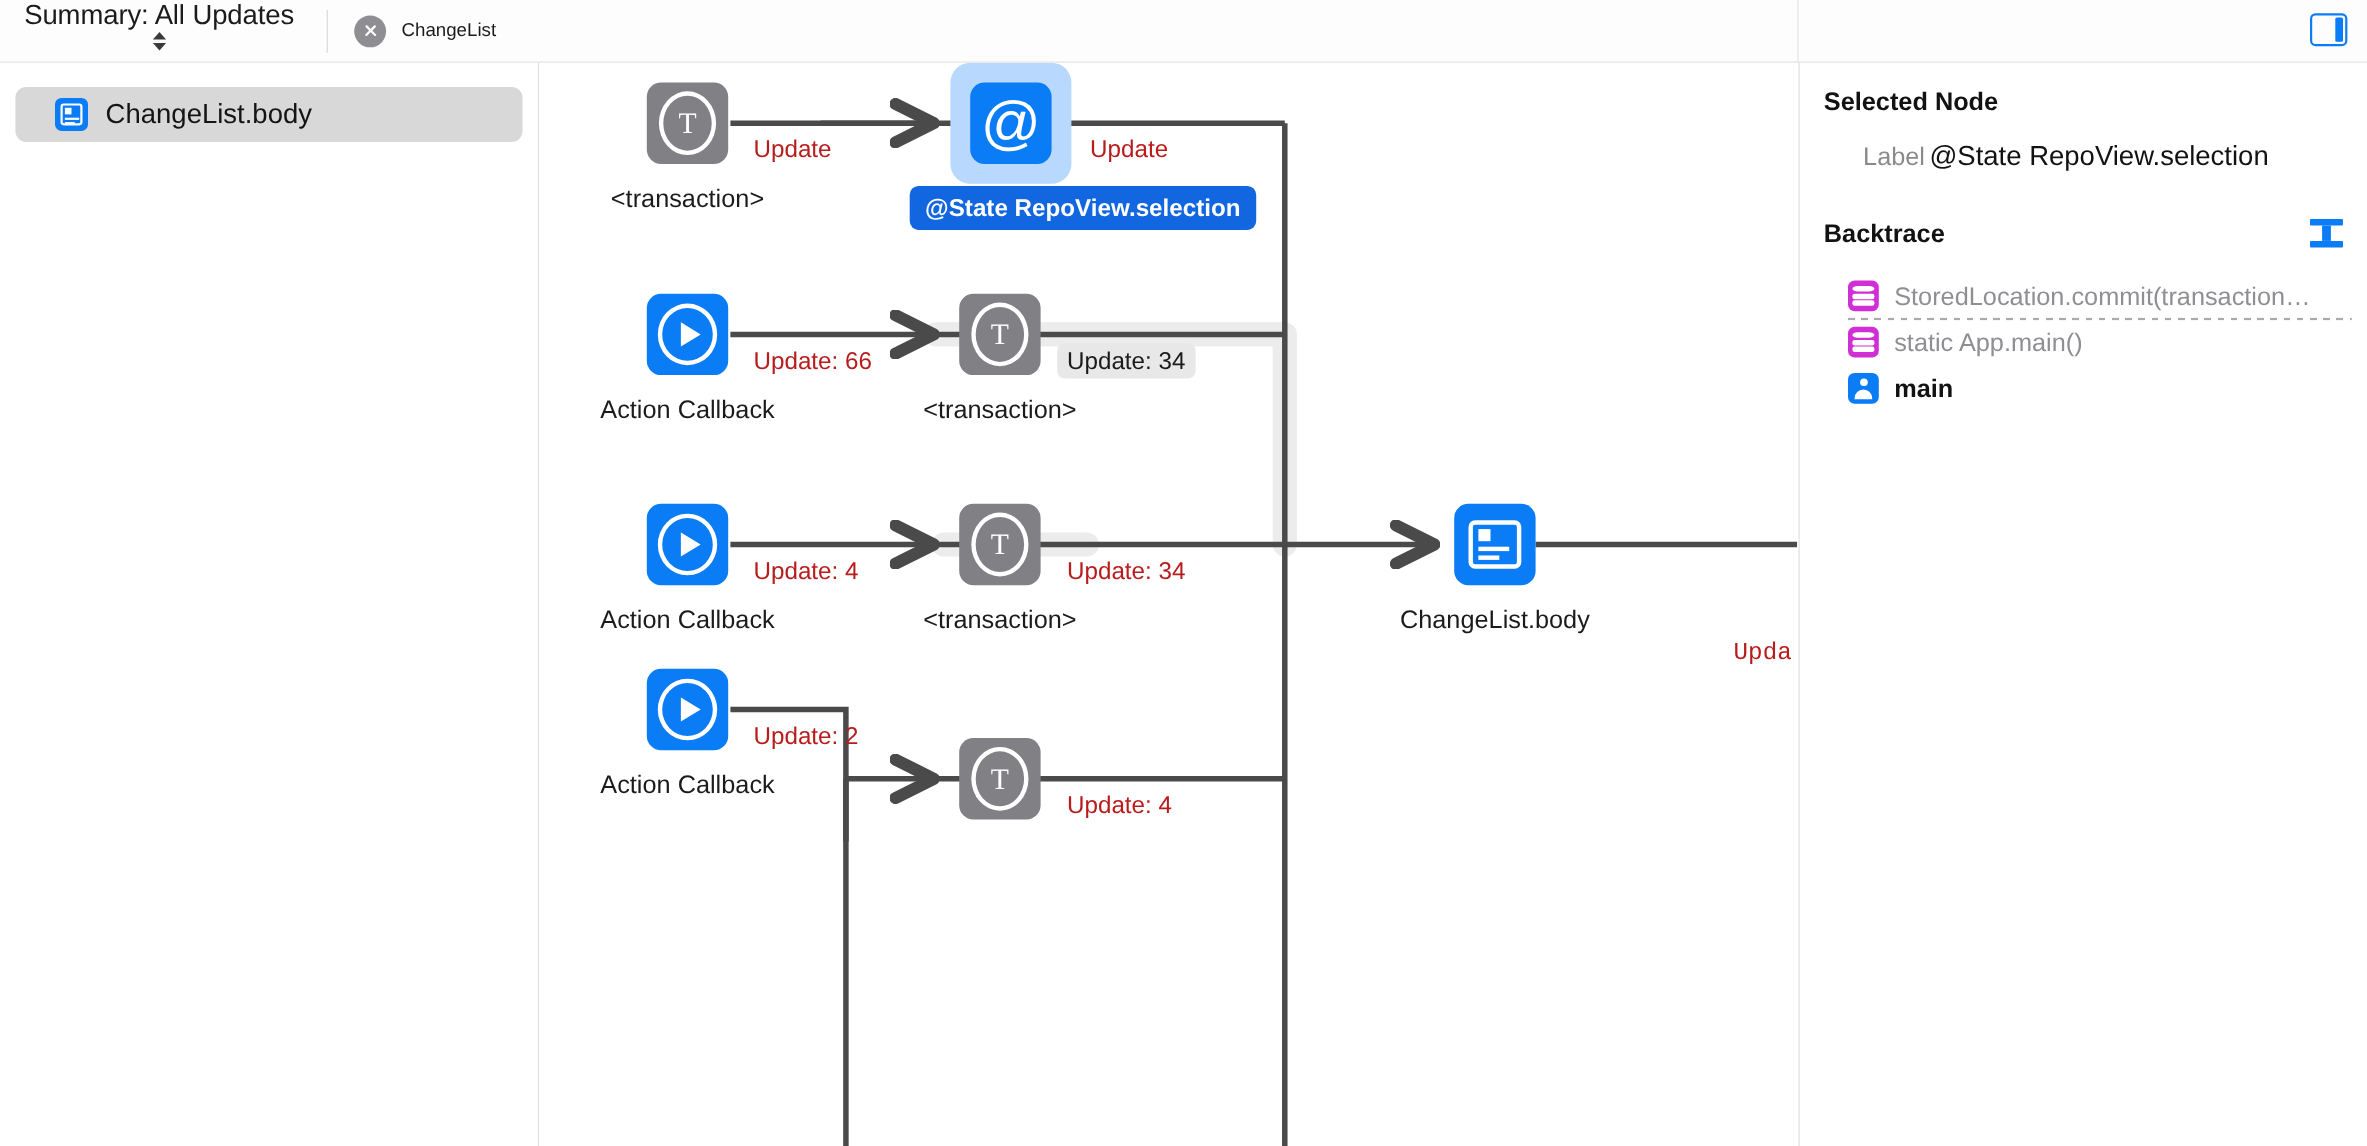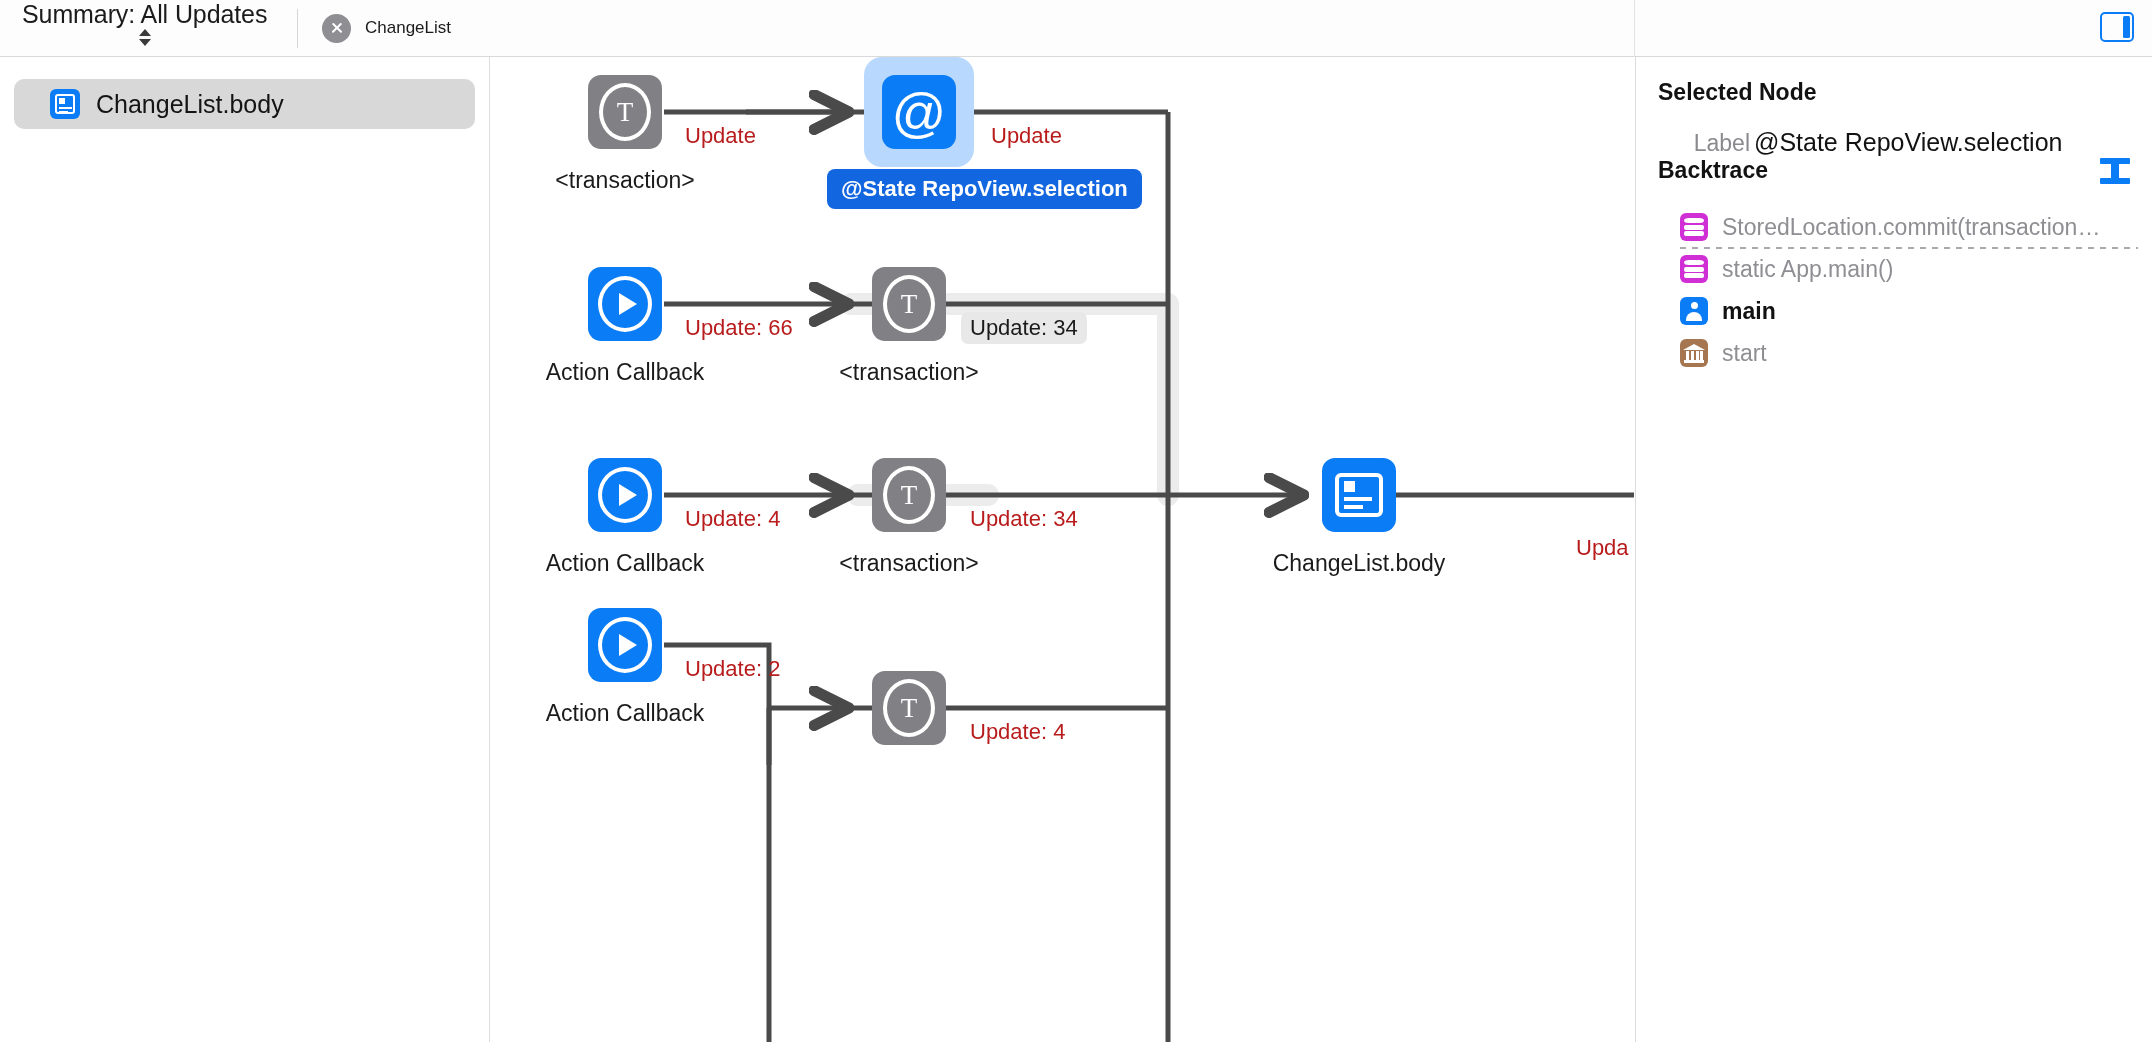--- a/index.html
+++ b/index.html
@@ -174,22 +174,22 @@
     font-size: 23px; font-weight: bold; color: #121212; padding-left: 22px;
   }
   .insp-row {
     display: flex; align-items: baseline; gap: 4px;
     margin-top: 22px; padding-left: 22px;
   }
   .insp-row .k { font-size: 23px; color: #8a8a8e; width: 92px; text-align: right; flex: none; }
   .insp-row .v { font-size: 25px; color: #121212; white-space: nowrap; }
 
   .bt-header {
-    display: flex; align-items: center; justify-content: space-between;
-    padding: 0 22px 0 22px;
+    display: flex; align-items: flex-start; justify-content: space-between;
+    margin-top: 42px; padding: 0 22px 0 22px;
   }
   .bt-icon { width: 30px; height: 26px; position: relative; }
   .bt-icon .bar { position: absolute; left: 0; width: 30px; height: 6px; background: #0a7cf6; border-radius: 1px; }
   .bt-icon .b-top { top: 0; }
   .bt-icon .b-bot { bottom: 0; }
   .bt-icon .stem { position: absolute; left: 11px; top: 6px; width: 8px; height: 14px; background: #0a7cf6; }
 
   .bt-list { margin-top: 22px; padding-left: 22px; }
   .bt-item {
     display: flex; align-items: center; gap: 14px;
@@ -356,21 +356,21 @@
       <div class="node-box blue">
         <span class="glyph-doc">
           <span class="fr"></span>
             <span class="sq"></span>
             <span class="b1"></span>
             <span class="b2"></span>
         </span>
       </div>
       <div class="node-caption">ChangeList.body</div>
     </div>
-    <div class="edge-label" style="left:1085px; top:478px;">Upda</div>
+    <div class="edge-label" style="left:1085px; top:524px;font-family:Liberation Mono, monospace;">Upda</div>
 
     <div class="node" style="left:97px; top:551px;">
       <div class="node-box blue">
         <span class="glyph-play">
             <i></i>
           </span>
       </div>
       <div class="node-caption">Action Callback</div>
     </div>
     <div class="node" style="left:381px; top:614px;">
@@ -424,28 +424,17 @@
 
 
       <div class="bt-item">
         <span class="bt-ico blue">
           <span class="pr-head"></span>
             <span class="pr-body"></span>
         </span>
         <span class="bt-label strong">main</span>
       </div>
 
-      <div class="bt-item">
-        <span class="bt-ico brown">
-          <span class="bk-roof"></span>
-          <span class="bk-col" style="left:6px;"></span>
-          <span class="bk-col" style="left:11px;"></span>
-          <span class="bk-col" style="left:16px;"></span>
-          <span class="bk-col" style="left:20px;"></span>
-          <span class="bk-base"></span>
-        </span>
-        <span class="bt-label dim">start</span>
-      </div>
 
     </div>
   </div>
 
 </div>
 
 </body></html>

